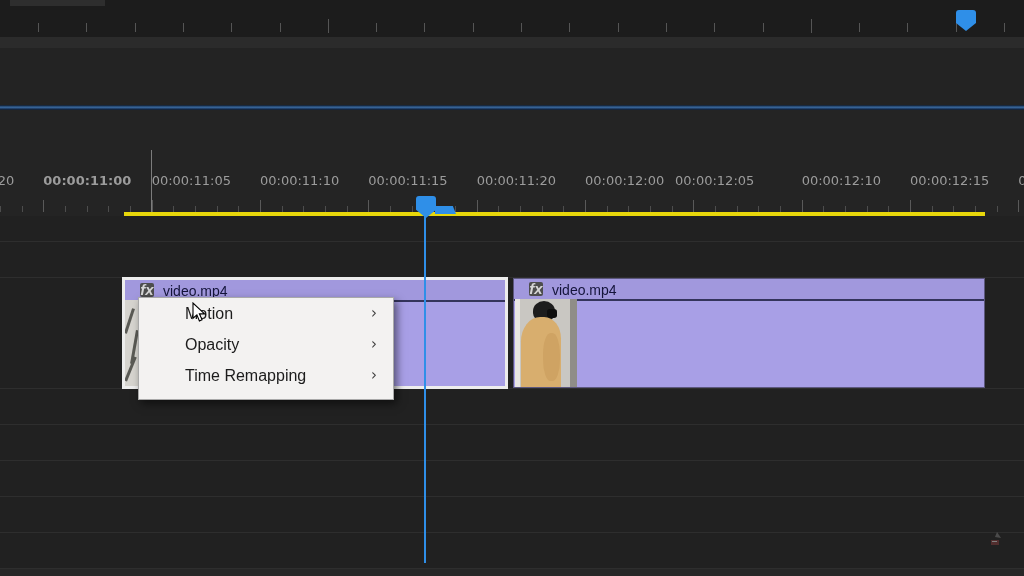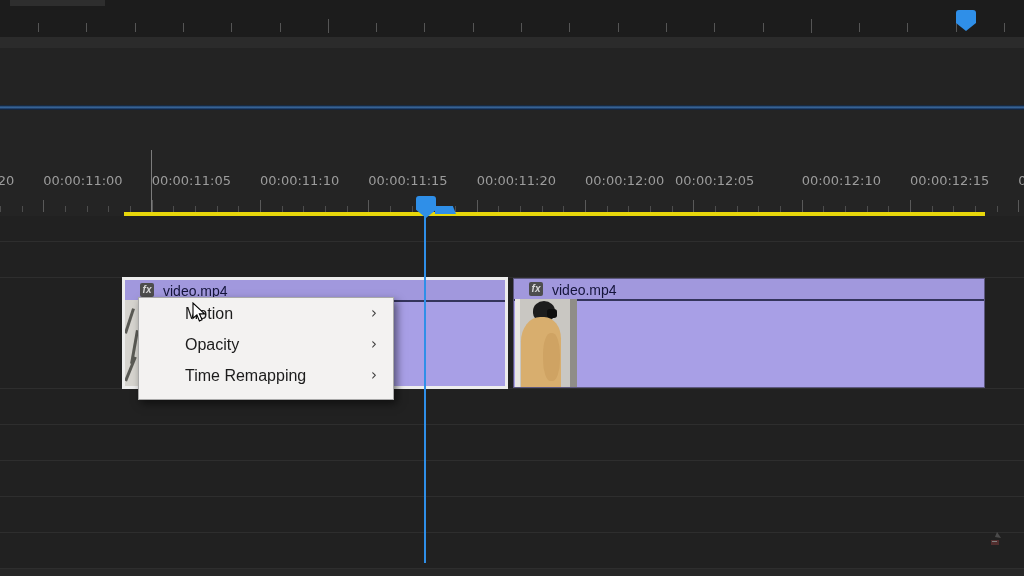--- a/index.html
+++ b/index.html
@@ -45,21 +45,21 @@
   .grid-line{position:absolute;left:0;width:1024px;height:1px;background:#2e2e2e;}
   .bottom-strip{position:absolute;left:0;top:459px;width:1024px;height:7px;background:#272727;}
 
   
   .clip{position:absolute;background:#a89fe6;box-sizing:border-box;}
   .clip.selected{border:3px solid #ededed;}
   .clip.unselected{border:1px solid rgba(0,0,0,.45);}
   .clip-header{position:absolute;left:0;top:0;right:0;height:20px;background:#a198dd;
     border-bottom:2px solid #34345c;}
   .fx-badge{position:absolute;left:15px;top:3px;width:14px;height:14px;background:#4d4d4d;
-    border-radius:2px;color:#d6d6d6;font-size:10px;font-style:italic;font-weight:bold;
+    border-radius:2px;color:#d6d6d6;font-size:15px;font-style:italic;font-weight:bold;
     text-align:center;line-height:14px;}
   .clip-name{position:absolute;left:38px;top:3px;font-size:14px;color:#14143a;}
   .thumb{position:absolute;top:20px;bottom:0;overflow:hidden;}
   .thumb1{left:0;width:16px;background:#d6d4cf;}
   .streak{position:absolute;background:#5a5a55;}
   .thumb2{left:1px;width:62px;background:#c9c7c2;}
   .thumb2 .wall-l{position:absolute;left:0;top:0;width:5px;height:100%;background:#e9e7e2;}
   .thumb2 .wall-r{position:absolute;right:0;top:0;width:7px;height:100%;background:#8f8d88;}
   .jacket{position:absolute;left:6px;top:18px;width:40px;height:72px;background:#d8ae6e;
     border-radius:48% 42% 8% 8% / 34% 30% 4% 4%;}
@@ -152,21 +152,21 @@
     </button>
   </div>
 
   <div class="divider"></div>
 
   <div class="timeline">
 
     <div class="ruler">
       <div id="rulerLabels">
           <div class="tc-label" style="left: -65px;">00:00:10:20</div>
-          <div class="tc-label" style="left: 43.33px;">00:00:11:00</div>
+          <div class="tc-label" style="left: 43.33px; font-weight: bold;">00:00:11:00</div>
           <div class="tc-label" style="left: 151.66px;">00:00:11:05</div>
           <div class="tc-label" style="left: 259.99px;">00:00:11:10</div>
           <div class="tc-label" style="left: 368.32px;">00:00:11:15</div>
           <div class="tc-label" style="left: 476.65px;">00:00:11:20</div>
           <div class="tc-label" style="left: 584.98px;">00:00:12:00</div>
           <div class="tc-label" style="left: 675px;">00:00:12:05</div>
           <div class="tc-label" style="left: 801.64px;">00:00:12:10</div>
           <div class="tc-label" style="left: 909.97px;">00:00:12:15</div>
           <div class="tc-label" style="left: 1018.3px;">00:00:13:00</div>
         </div>

